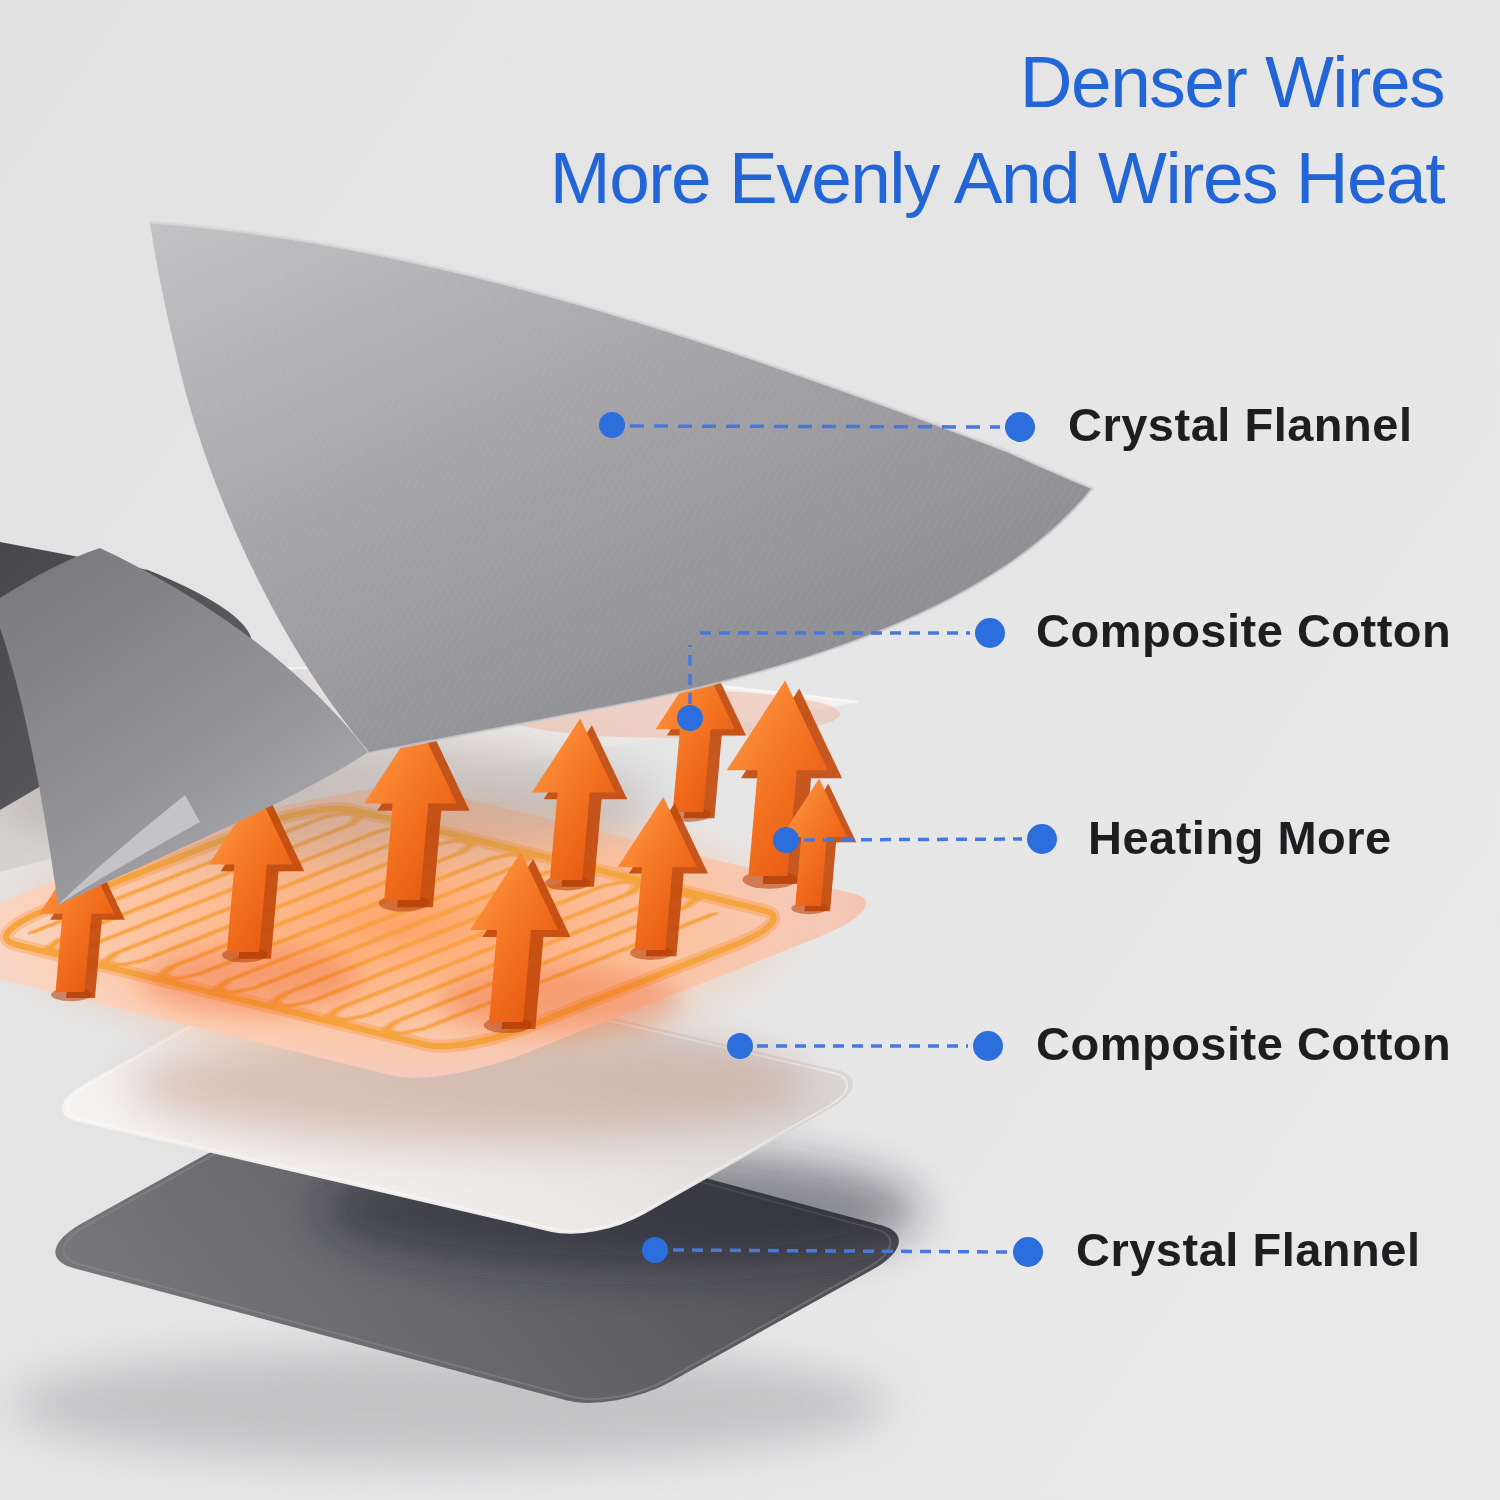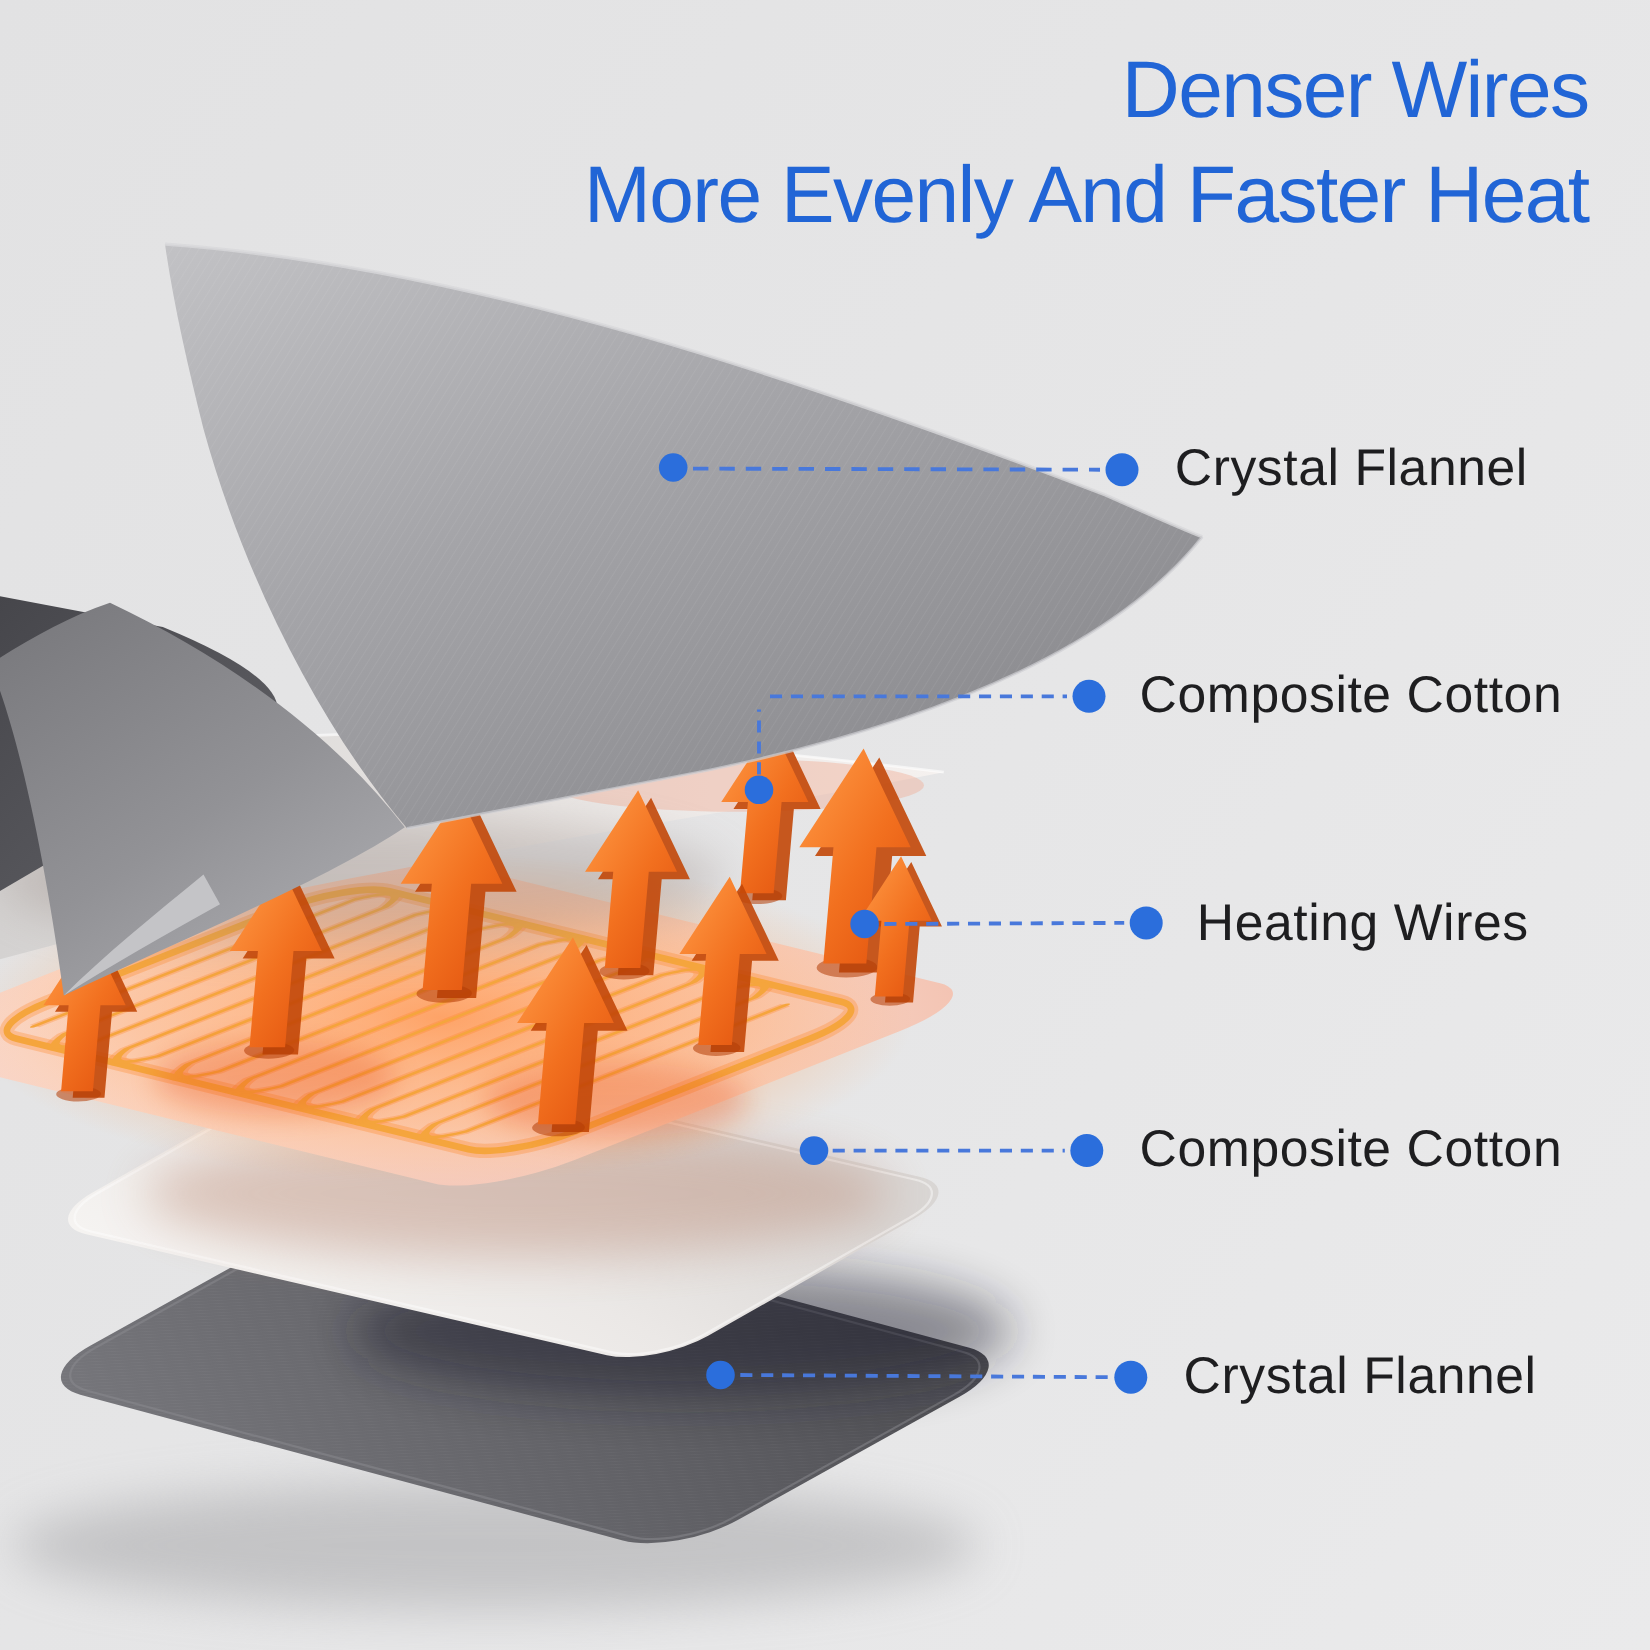--- a/index.html
+++ b/index.html
@@ -9,21 +9,21 @@
     font-family:"Liberation Sans",sans-serif;
   }
   .stage svg{position:absolute;left:0;top:0;}
   .title{
     position:absolute;top:34px;right:56px;text-align:right;
     color:#2165d6;font-weight:normal;font-size:73px;line-height:1.32;
     letter-spacing:-1.5px;white-space:nowrap;
   }
   .callout-label{
     position:absolute;transform:translateY(-54%);
-    font-size:47px;font-weight:400;color:#1e1e20;letter-spacing:.5px;
+    font-size:47px;font-weight:700;color:#1e1e20;letter-spacing:.5px;
     white-space:nowrap;
   }
 </style>
 </head>
 <body>
 
 <div class="stage">
 
   <svg width="1500" height="1500" viewBox="0 0 1500 1500">
     <defs>
@@ -184,22 +184,22 @@
 
     <g>
       <line x1="673" y1="1250" x2="1008" y2="1252" stroke="#4878db" stroke-width="3.5" stroke-dasharray="11 8"></line>
       <circle cx="655" cy="1250" r="13" fill="#2b6edc"></circle>
       <circle cx="1028" cy="1252" r="15" fill="#2b6edc"></circle>
     </g>
   </svg>
 
   <div class="title">
     <div>Denser Wires</div>
-    <div>More Evenly And Faster Heat</div>
+    <div>More Evenly And Wires Heat</div>
   </div>
 
   <div class="callout-label" style="left:1068px;top:427px">Crystal Flannel</div>
   <div class="callout-label" style="left:1036px;top:633px">Composite Cotton</div>
-  <div class="callout-label" style="left:1088px;top:840px">Heating Wires</div>
+  <div class="callout-label" style="left:1088px;top:840px">Heating More</div>
   <div class="callout-label" style="left:1036px;top:1046px">Composite Cotton</div>
   <div class="callout-label" style="left:1076px;top:1252px">Crystal Flannel</div>
 
 </div>
 
 </body></html>

